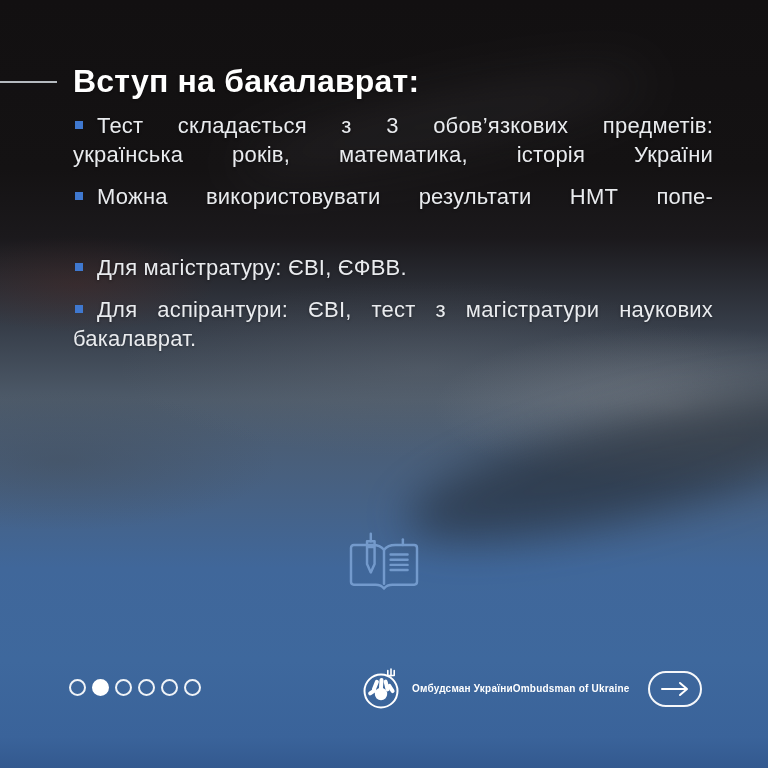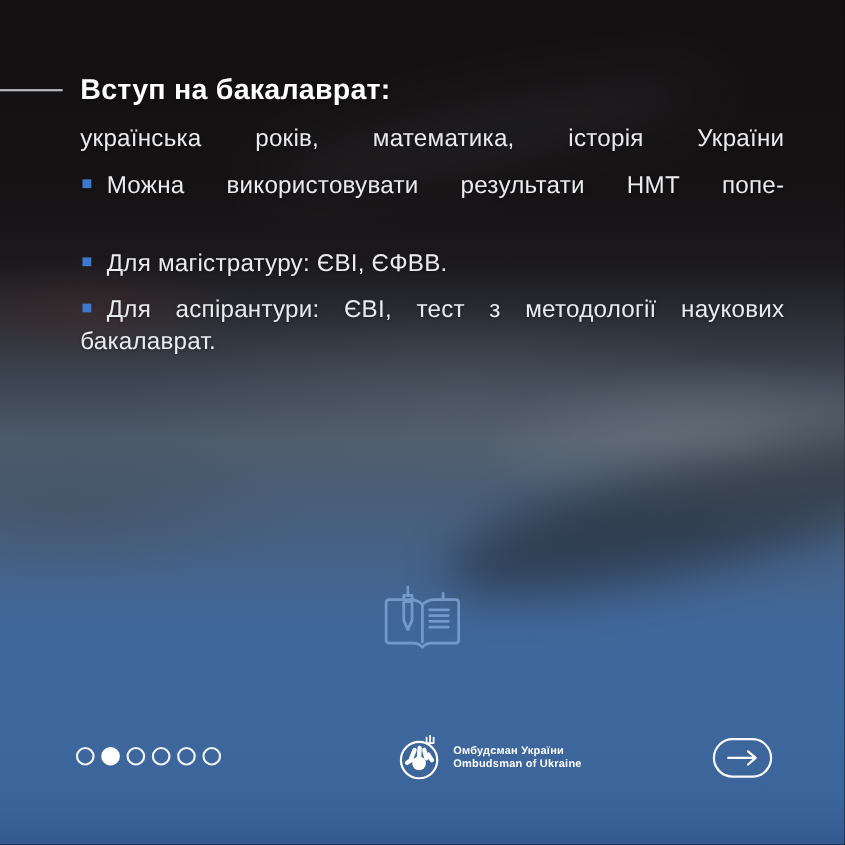--- a/index.html
+++ b/index.html
@@ -49,21 +49,21 @@
     color: #edeff1;
     text-shadow: 0 1px 3px rgba(0,0,0,0.35);
   }
   .heading-row { position: relative; margin-bottom: 15px; }
   .heading-row .dash {
     position: absolute; left: -73px; top: 50%;
     width: 57px; height: 2px;
     background: rgba(210,216,222,0.85);
   }
   h1 {
-    font-size: 26px; font-weight: bold; color: #ffffff;
+    font-size: 32px; font-weight: bold; color: #ffffff;
     letter-spacing: 0.2px; line-height: 30px;
   }
   .bullet { position: relative; margin-bottom: 13px; }
   .line { font-size: 22px; line-height: 29px; letter-spacing: 0.2px; color: #e9ebee; }
   .line.first { position: relative; padding-left: 24px; }
   .sq {
     position: absolute; left: 2px; top: 10px;
     width: 8px; height: 8px; background: var(--accent, #3f78cf);
   }
   .fill { text-align: justify; text-align-last: justify; }
@@ -85,21 +85,21 @@
     border: 2px solid rgba(255,255,255,0.92);
     cursor: pointer;
   }
   .dot.active { background: #ffffff; border-color: #ffffff; }
 
   .logo {
     position: absolute; left: 360px; top: 666px;
     display: flex; align-items: center; gap: 8px;
     color: #ffffff;
   }
-  .logo-text { display: flex; flex-direction: column; justify-content: center; }
+  .logo-text { display: flex; flex-direction: row; justify-content: center; }
   .logo-text .l1, .logo-text .l2 {
     font-size: 10px; font-weight: bold; line-height: 12px; letter-spacing: 0.2px;
   }
 
   .next-btn {
     position: absolute; left: 648px; top: 671px;
     width: 54px; height: 36px;
     border: 2px solid rgba(255,255,255,0.95);
     border-radius: 18px;
     background: transparent;
@@ -116,20 +116,24 @@
   <div class="content">
 
     <div>
       <div class="heading-row">
         <span class="dash"></span>
         <h1>Вступ на бакалаврат:</h1>
       </div>
 
 
       <div class="bullet">
+        <div class="line first fill">
+          <span class="sq"></span>
+          <span>Тест складається з 3 обов’язкових предметів:</span>
+        </div>
         <div class="line fill">українська років, математика, історія України</div>
       </div>
 
       <div class="bullet">
         <div class="line first fill">
           <span class="sq"></span>
           <span>Можна використовувати результати НМТ попе-</span>
         </div>
       </div>
     </div>
@@ -139,21 +143,21 @@
       <div class="bullet">
         <div class="line first">
           <span class="sq"></span>
           <span>Для магістратуру: ЄВІ, ЄФВВ.</span>
         </div>
       </div>
 
       <div class="bullet">
         <div class="line first fill">
           <span class="sq"></span>
-          <span>Для аспірантури: ЄВІ, тест з методології наукових</span>
+          <span>Для аспірантури: ЄВІ, тест з магістратури наукових</span>
         </div>
         <div class="line">бакалаврат.</div>
       </div>
     </div>
   </div>
 
   <div class="book-icon">
     <svg width="76" height="66" viewBox="0 0 80 70" fill="none" stroke="#7da4d6" stroke-width="2.6" stroke-linecap="round" stroke-linejoin="round">
       <path d="M8 16 h20 q8 0 12 5 q4 -5 12 -5 h20 q3 0 3 3 v36 q0 3 -3 3 h-23 q-6 0 -9 4 q-3 -4 -9 -4 H8 q-3 0 -3 -3 V19 q0 -3 3 -3 Z"></path>
       <path d="M40 21 v36"></path>

